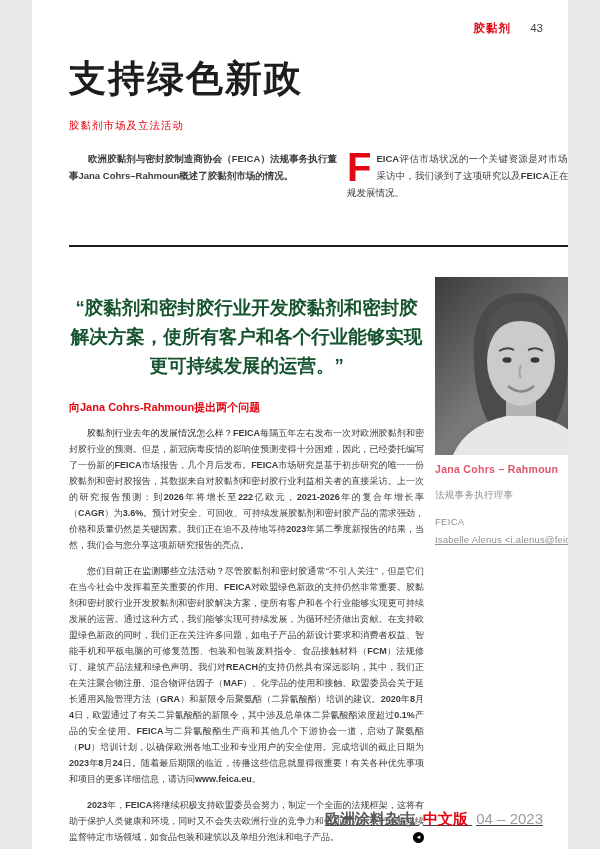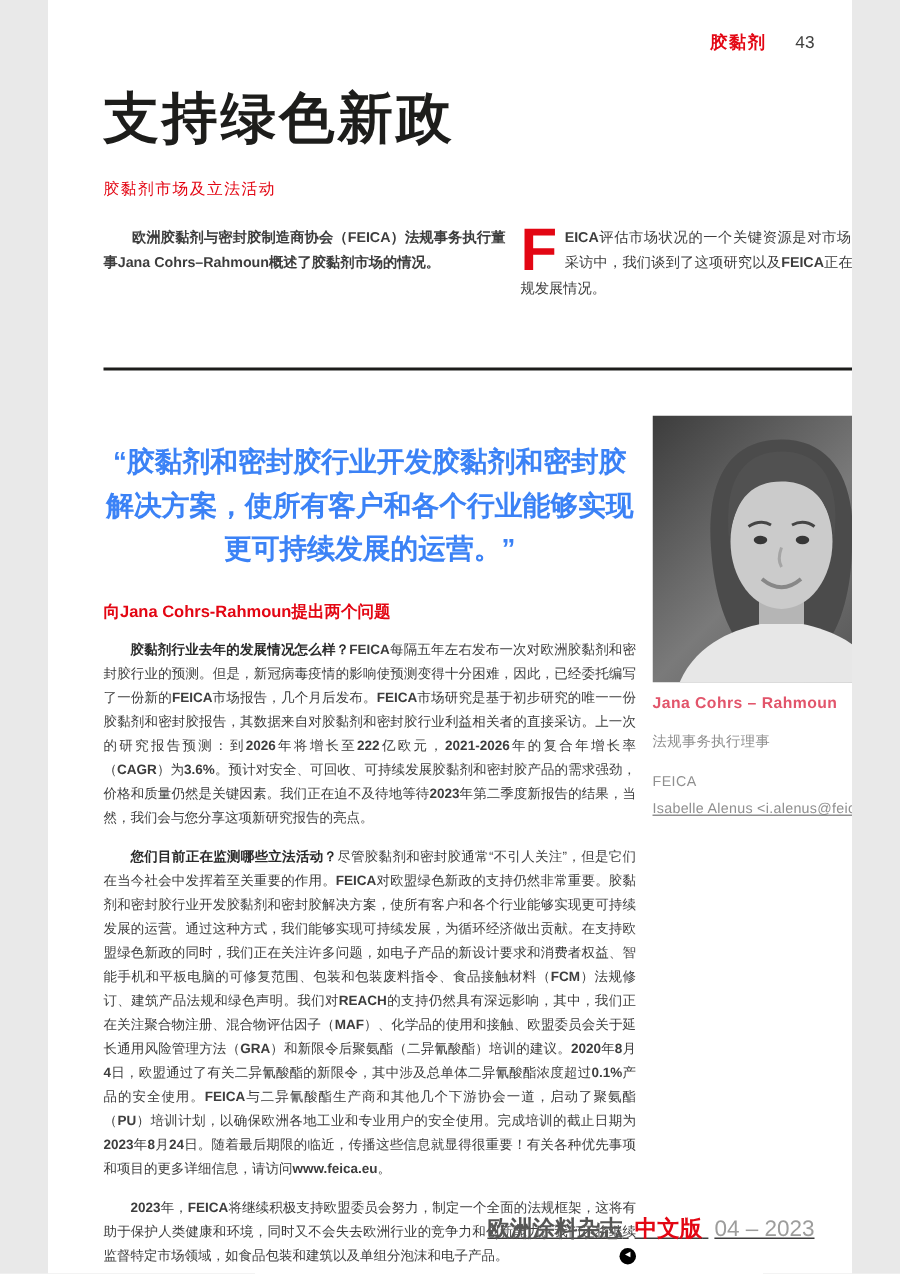--- a/index.html
+++ b/index.html
@@ -25,27 +25,27 @@
   .standfirst{width:260px;margin:0;font-size:9.5px;line-height:17px;color:#3d3d3d;text-align:justify;}
   .dropcap{
     float:left;color:var(--accent,#e30613);font-weight:bold;font-size:40px;line-height:31px;
     margin:2px 5px 0 0;
   }
   .rule{position:absolute;left:37px;top:245px;width:538px;height:2px;background:#1d1d1b;}
   .main{position:absolute;left:37px;top:247px;width:538px;display:flex;}
   .colL{width:355px;}
   blockquote.quote{
     margin:46px 0 0 0;padding:0 1px;font-size:18.5px;line-height:29px;font-weight:bold;
-    color:#3b82f6;text-align:center;
+    color:#14532d;text-align:center;
   }
   .int-head{margin-top:20px;text-align:left;font-size:11px;font-weight:bold;color:var(--accent,#e30613);}
   .body{margin-top:10px;}
   .body p{margin:0;font-size:9px;line-height:16px;color:#3d3d3d;text-align:justify;text-indent:2em;}
   .body p + p{margin-top:10px;}
-  .body .q{font-weight:bold;color:#2a2a2a;}
+  .body .q{font-weight:normal;color:#2a2a2a;}
   .body b,.standfirst b{font-weight:bold;}
   .endmark{
     float:right;width:11px;height:11px;border-radius:50%;background:#000;color:#fff;
     text-align:center;line-height:11px;font-size:6px;margin-top:3px;text-indent:0;
   }
   .colR{width:172px;margin-left:11px;}
   figure.photo{margin:30px 0 0 0;width:172px;height:178px;filter:grayscale(1);}
   .caption{margin-top:8px;}
   .cap-name{font-size:10.5px;font-weight:bold;color:var(--nameRed,#e2556b);letter-spacing:.3px;}
   .cap-role,.cap-org{font-size:9.5px;line-height:15px;color:#8f8f8f;margin-top:12px;letter-spacing:.3px;}

